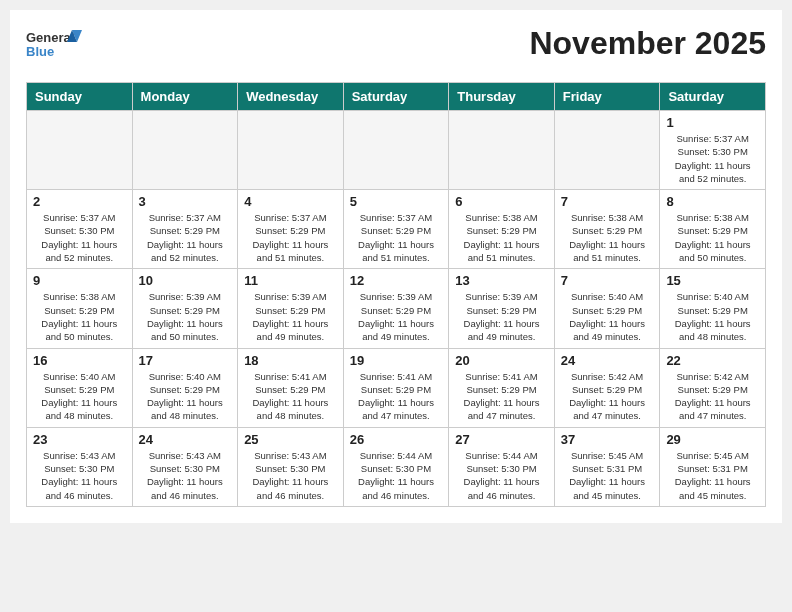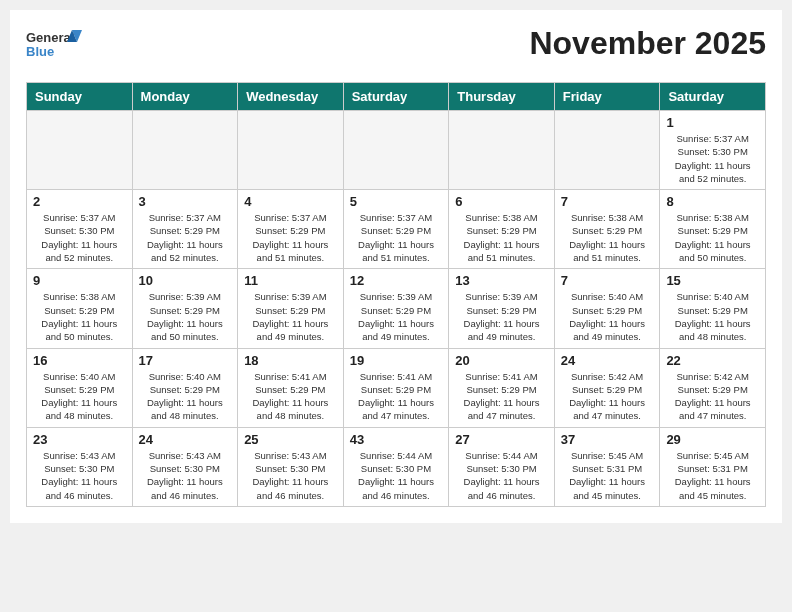--- a/index.html
+++ b/index.html
@@ -297,21 +297,21 @@
 and 46 minutes.</div>
           </td>
           <td>
             <div class="day-number">25</div>
             <div class="day-info" style="white-space: pre-line;">Sunrise: 5:43 AM
 Sunset: 5:30 PM
 Daylight: 11 hours
 and 46 minutes.</div>
           </td>
           <td>
-            <div class="day-number">43</div>
+            <div class="day-number">26</div>
             <div class="day-info" style="white-space: pre-line;">Sunrise: 5:44 AM
 Sunset: 5:30 PM
 Daylight: 11 hours
 and 46 minutes.</div>
           </td>
           <td>
             <div class="day-number">27</div>
             <div class="day-info" style="white-space: pre-line;">Sunrise: 5:44 AM
 Sunset: 5:30 PM
 Daylight: 11 hours

